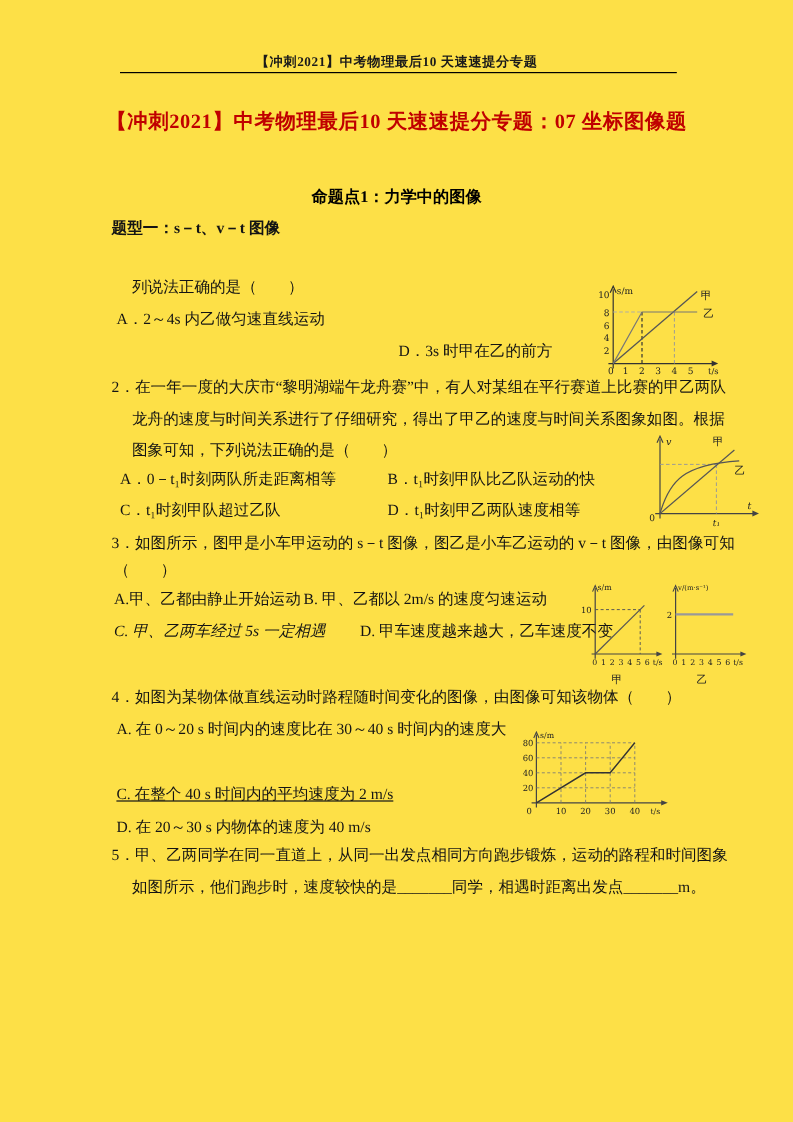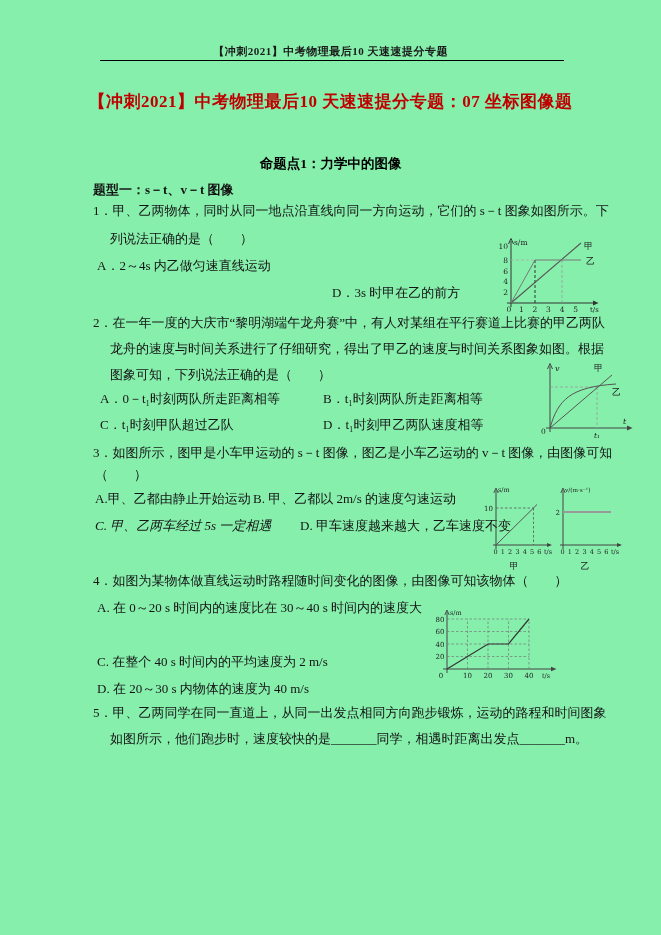--- a/index.html
+++ b/index.html
@@ -1,16 +1,16 @@
 <!DOCTYPE html>
 <html><head>
 <meta charset="utf-8">
 <style>
   html,body{margin:0;padding:0;background:#fff;}
-  .page{position:relative;width:661px;height:935px;background:#86efac;overflow:hidden;
+  .page{position:relative;width:661px;height:935px;background:#fde047;overflow:hidden;
         font-family:"Liberation Serif","DejaVu Serif",serif;color:#141414;}
   .running-header{position:absolute;top:44px;left:0;width:100%;text-align:center;
         font-size:11px;font-weight:bold;letter-spacing:0.5px;color:#1a1a1a;}
   .rule{position:absolute;top:60px;left:100px;width:464px;border-top:1.6px solid #000;}
   .doc-title{position:absolute;top:90px;left:0;width:100%;text-align:center;
         font-size:17px;font-weight:bold;color:#c00000;letter-spacing:0.5px;}
   .section-heading{position:absolute;top:155px;left:0;width:100%;text-align:center;
         font-size:13.5px;font-weight:bold;color:#000;}
   .t{position:absolute;font-size:13px;line-height:15px;white-space:nowrap;color:#141414;}
   .bold{font-weight:bold;}
@@ -23,21 +23,20 @@
 
 <div class="page">
 
   <div class="running-header">【冲刺2021】中考物理最后10 天速速提分专题</div>
   <div class="rule"></div>
   <div class="doc-title">【冲刺2021】中考物理最后10 天速速提分专题：07 坐标图像题</div>
   <div class="section-heading">命题点1：力学中的图像</div>
 
   <div class="t bold" style="left:93px;top:182px;">题型一：s－t、v－t 图像</div>
 
-  <div class="t" style="left:93px;top:203px;">1．甲、乙两物体，同时从同一地点沿直线向同一方向运动，它们的 s－t 图象如图所示。下</div>
   <div class="t" style="left:110px;top:231px;">列说法正确的是（　　）</div>
   <div class="t" style="left:97px;top:258px;">A．2～4s 内乙做匀速直线运动</div>
   <div class="t" style="left:288px;top:285px;margin-left:44px;">D．3s 时甲在乙的前方</div>
 
   <div class="fig" style="left:480px;top:237px;">
     <svg width="125" height="80" viewBox="0 0 125 80">
       <line x1="31" y1="70" x2="31" y2="4" stroke="#333" stroke-width="1"></line>
       <path d="M28.5,7 L31,1.5 L33.5,7" fill="none" stroke="#333" stroke-width="1"></path>
       <line x1="27" y1="66" x2="116" y2="66" stroke="#333" stroke-width="1"></line>
       <path d="M113,63.5 L118.5,66 L113,68.5" fill="#333" stroke="none"></path>
@@ -57,21 +56,21 @@
       <text x="110" y="75" font-size="7">t/s</text>
       <text x="104" y="12" font-size="9">甲</text>
       <text x="106" y="27" font-size="9">乙</text>
     </svg>
   </div>
 
   <div class="t" style="left:93px;top:315px;">2．在一年一度的大庆市“黎明湖端午龙舟赛”中，有人对某组在平行赛道上比赛的甲乙两队</div>
   <div class="t" style="left:110px;top:367px;">图象可知，下列说法正确的是（　　）</div>
   <div class="t" style="left:110px;top:341px;">龙舟的速度与时间关系进行了仔细研究，得出了甲乙的速度与时间关系图象如图。根据</div>
   <div class="t" style="left:100px;top:391px;">A．0－t₁时刻两队所走距离相等</div>
-  <div class="t" style="left:323px;top:391px;">B．t₁时刻两队所走距离相等</div>
+  <div class="t" style="left:323px;top:391px;">B．t₁时刻甲队比乙队运动的快</div>
   <div class="t" style="left:100px;top:417px;">C．t₁时刻甲队超过乙队</div>
   <div class="t" style="left:323px;top:417px;">D．t₁时刻甲乙两队速度相等</div>
 
   <div class="fig" style="left:538px;top:360px;">
     <svg width="100" height="80" viewBox="0 0 100 80">
       <line x1="12" y1="72" x2="12" y2="6" stroke="#444" stroke-width="1"></line>
       <path d="M9.5,9 L12,3.5 L14.5,9" fill="none" stroke="#444" stroke-width="1"></path>
       <line x1="8" y1="68" x2="92" y2="68" stroke="#444" stroke-width="1"></line>
       <path d="M89,65.5 L94.5,68 L89,70.5" fill="#444" stroke="none"></path>
       <line x1="12" y1="27" x2="59" y2="27" stroke="#999" stroke-width="0.8" stroke-dasharray="3 2"></line>
@@ -118,21 +117,21 @@
       <text x="85" y="8" font-size="5.8">v/(m·s⁻¹)</text>
       <text x="80" y="31" font-size="7" text-anchor="end">2</text>
       <text x="80.5" y="70" font-size="6.5" textLength="48">0 1 2 3 4 5 6</text>
       <text x="131" y="70" font-size="6.5">t/s</text>
       <text x="105" y="85" font-size="9" text-anchor="middle">乙</text>
     </svg>
   </div>
 
   <div class="t" style="left:93px;top:573px;">4．如图为某物体做直线运动时路程随时间变化的图像，由图像可知该物体（　　）</div>
   <div class="t" style="left:97px;top:600px;">A. 在 0～20 s 时间内的速度比在 30～40 s 时间内的速度大</div>
-  <div class="t" style="left:97px;top:654px;">C. 在整个 40 s 时间内的平均速度为 2 m/s</div>
+  <div class="t" style="left:97px;top:654px;text-decoration:underline;">C. 在整个 40 s 时间内的平均速度为 2 m/s</div>
   <div class="t" style="left:97px;top:681px;">D. 在 20～30 s 内物体的速度为 40 m/s</div>
 
   <div class="fig" style="left:432px;top:607px;">
     <svg width="135" height="80" viewBox="0 0 135 80">
       <line x1="15" y1="66" x2="15" y2="5" stroke="#444" stroke-width="1"></line>
       <path d="M12.8,8 L15,3 L17.2,8" fill="none" stroke="#444" stroke-width="0.9"></path>
       <line x1="11" y1="62" x2="122" y2="62" stroke="#444" stroke-width="1"></line>
       <path d="M119,59.8 L124.5,62 L119,64.2" fill="#444" stroke="none"></path>
       <g stroke="#777" stroke-width="0.7" stroke-dasharray="2.5 2">
         <line x1="15" y1="12" x2="97" y2="12"></line>

